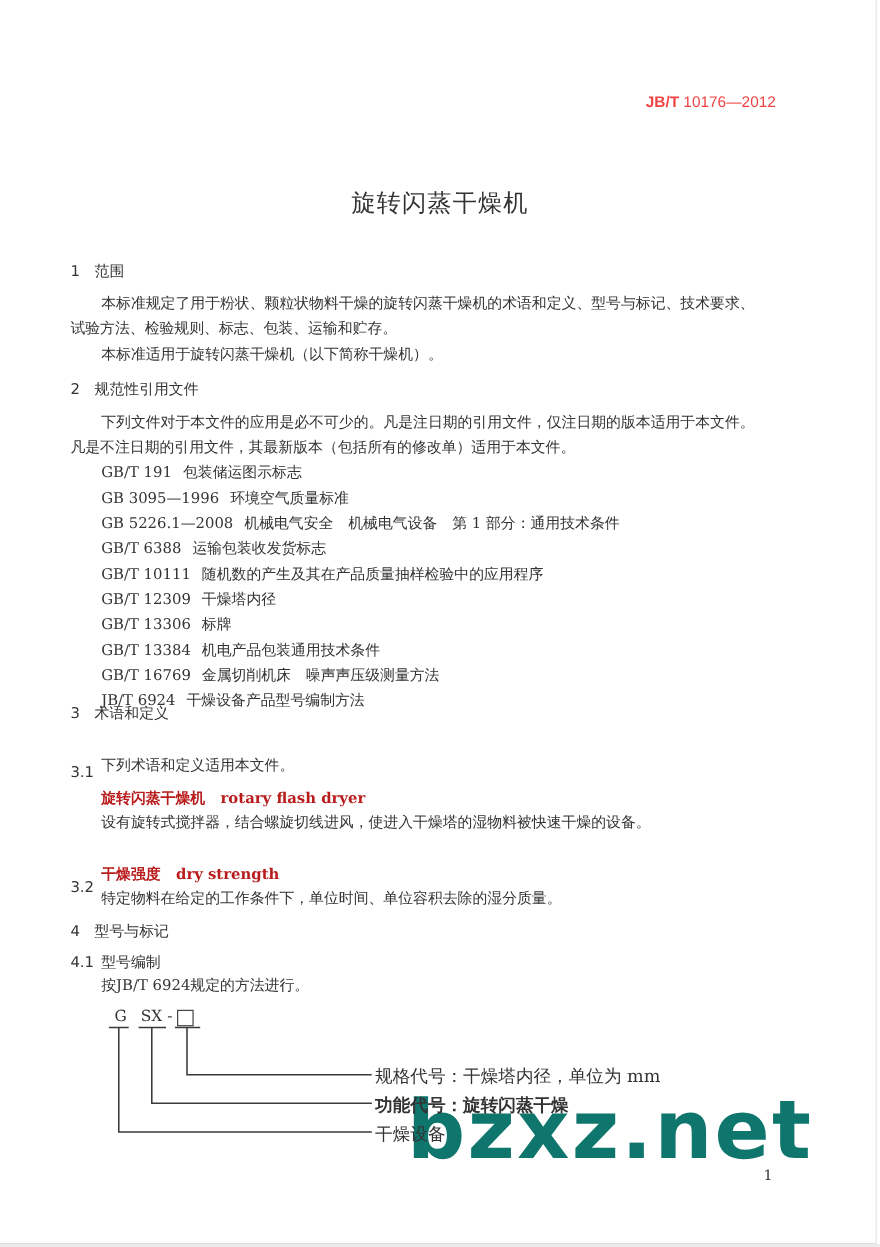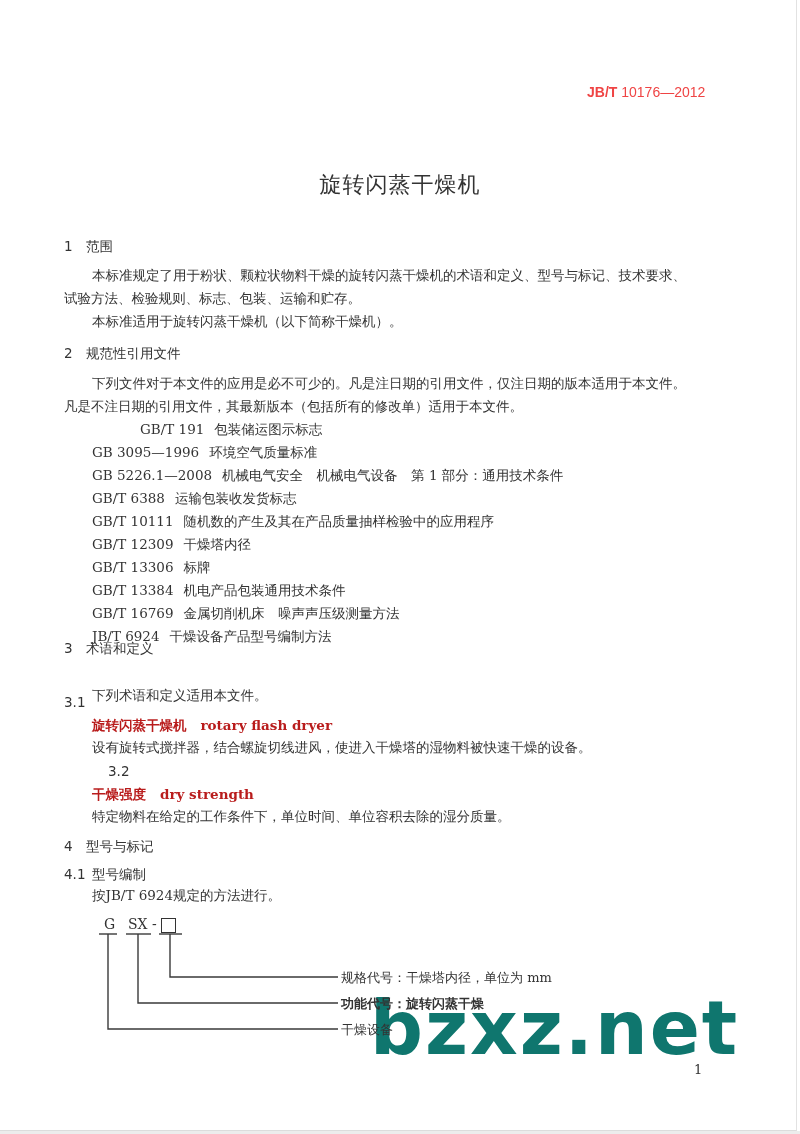--- a/index.html
+++ b/index.html
@@ -33,21 +33,21 @@
       font-family: "DejaVu Sans", sans-serif; font-size: 13.5px; color: #333;
     }
     .h1 .num { display: inline-block; width: 22px; }
     .p { font-size: 13.5px; color: #333; }
     .ref { font-size: 13.5px; color: #333; }
     .ref .code { display: inline-block; }
     .ref .gap { display: inline-block; width: 10px; }
     .term { font-size: 13.5px; font-weight: bold; color: #b91c1c; }
     .clause-num { font-family: "DejaVu Sans", sans-serif; font-size: 13.5px; color: #333; }
     .diagram { position: absolute; left: 0; top: 0; width: 800px; height: 1134px; pointer-events: none; }
-    .diag-label { font-size: 13px; color: #333; }
+    .diag-label { font-size: 16px; color: #333; }
     .diag-code { font-size: 14px; color: #333; }
     .watermark {
       left: 370px; top: 985px; font-family: "DejaVu Sans", sans-serif; font-weight: bold;
       font-size: 74px; color: #0f766e; letter-spacing: 2px; z-index: 0;
     }
     .page-num { left: 694px; top: 1062px; font-size: 13px; color: #333; }
     .fg { z-index: 2; }
   </style>
 </head>
 <body>
@@ -63,39 +63,39 @@
 
 <div class="abs h1 fg" style="left:64px; top:238px;"><span class="num">1</span><span>范围</span></div>
 <div class="abs p fg" style="left:92px; top:267px;">本标准规定了用于粉状、颗粒状物料干燥的旋转闪蒸干燥机的术语和定义、型号与标记、技术要求、</div>
 <div class="abs p fg" style="left:64px; top:290px;">试验方法、检验规则、标志、包装、运输和贮存。</div>
 <div class="abs p fg" style="left:92px; top:313px;">本标准适用于旋转闪蒸干燥机（以下简称干燥机）。</div>
 
 <div class="abs h1 fg" style="left:64px; top:345px;"><span class="num">2</span><span>规范性引用文件</span></div>
 <div class="abs p fg" style="left:92px; top:375px;">下列文件对于本文件的应用是必不可少的。凡是注日期的引用文件，仅注日期的版本适用于本文件。</div>
 <div class="abs p fg" style="left:64px; top:398px;">凡是不注日期的引用文件，其最新版本（包括所有的修改单）适用于本文件。</div>
 
-<div class="abs ref fg" style="left:92px; top:421px;margin-left:48px;"><span class="code">GB/T 191</span><span class="gap"></span><span>包装储运图示标志</span></div>
+<div class="abs ref fg" style="left:92px; top:421px;"><span class="code">GB/T 191</span><span class="gap"></span><span>包装储运图示标志</span></div>
 <div class="abs ref fg" style="left:92px; top:444px;"><span class="code">GB 3095—1996</span><span class="gap"></span><span>环境空气质量标准</span></div>
 <div class="abs ref fg" style="left:92px; top:467px;"><span class="code">GB 5226.1—2008</span><span class="gap"></span><span>机械电气安全　机械电气设备　第 1 部分：通用技术条件</span></div>
 <div class="abs ref fg" style="left:92px; top:490px;"><span class="code">GB/T 6388</span><span class="gap"></span><span>运输包装收发货标志</span></div>
 <div class="abs ref fg" style="left:92px; top:513px;"><span class="code">GB/T 10111</span><span class="gap"></span><span>随机数的产生及其在产品质量抽样检验中的应用程序</span></div>
 <div class="abs ref fg" style="left:92px; top:536px;"><span class="code">GB/T 12309</span><span class="gap"></span><span>干燥塔内径</span></div>
 <div class="abs ref fg" style="left:92px; top:559px;"><span class="code">GB/T 13306</span><span class="gap"></span><span>标牌</span></div>
 <div class="abs ref fg" style="left:92px; top:582px;"><span class="code">GB/T 13384</span><span class="gap"></span><span>机电产品包装通用技术条件</span></div>
 <div class="abs ref fg" style="left:92px; top:605px;"><span class="code">GB/T 16769</span><span class="gap"></span><span>金属切削机床　噪声声压级测量方法</span></div>
 <div class="abs ref fg" style="left:92px; top:628px;"><span class="code">JB/T 6924</span><span class="gap"></span><span>干燥设备产品型号编制方法</span></div>
 
 <div class="abs h1 fg" style="left:64px; top:640px;"><span class="num">3</span><span>术语和定义</span></div>
 <div class="abs p fg" style="left:92px; top:671px;margin-top:16px;">下列术语和定义适用本文件。</div>
 
 <div class="abs clause-num fg" style="left:64px; top:694px;">3.1</div>
 <div class="abs term fg" style="left:92px; top:717px;"><span>旋转闪蒸干燥机</span><span style="display:inline-block;width:14px;"></span><span>rotary flash dryer</span></div>
 <div class="abs p fg" style="left:92px; top:739px;">设有旋转式搅拌器，结合螺旋切线进风，使进入干燥塔的湿物料被快速干燥的设备。</div>
 
-<div class="abs clause-num fg" style="left:64px; top:763px;margin-left:44px;">3.2</div>
+<div class="abs clause-num fg" style="left:64px; top:799px;">3.2</div>
 <div class="abs term fg" style="left:92px; top:786px;"><span>干燥强度</span><span style="display:inline-block;width:14px;"></span><span>dry strength</span></div>
 <div class="abs p fg" style="left:92px; top:808px;">特定物料在给定的工作条件下，单位时间、单位容积去除的湿分质量。</div>
 
 <div class="abs h1 fg" style="left:64px; top:838px;"><span class="num">4</span><span>型号与标记</span></div>
 <div class="abs h1 fg" style="left:64px; top:866px;"><span style="display:inline-block;width:28px;">4.1</span><span>型号编制</span></div>
 <div class="abs p fg" style="left:92px; top:887px;">按JB/T 6924规定的方法进行。</div>
 
 <div class="abs diag-code fg" style="left:104px; top:916px;">G</div>
 <div class="abs diag-code fg" style="left:128px; top:916px;">SX</div>
 <div class="abs diag-code fg" style="left:152px; top:916px;">-</div>

